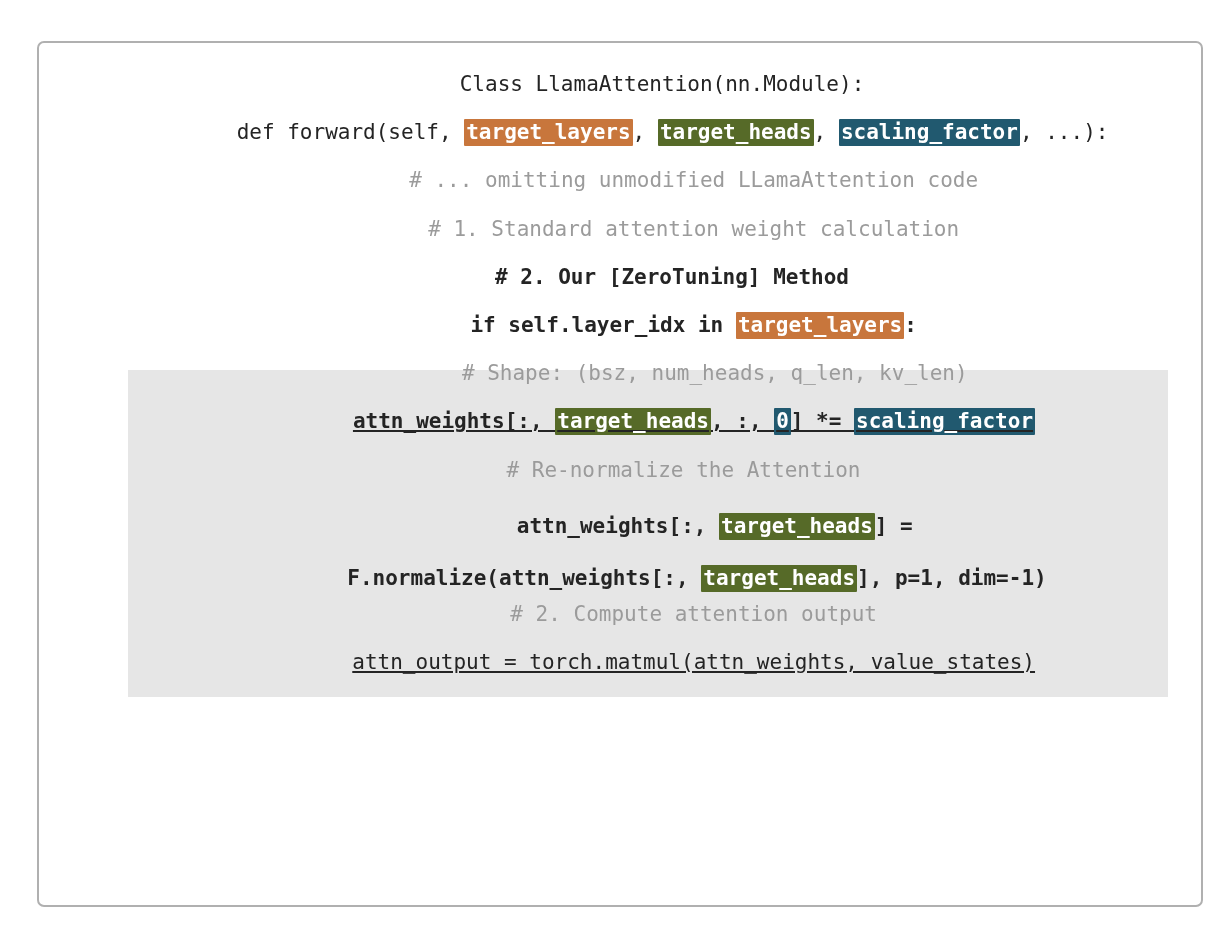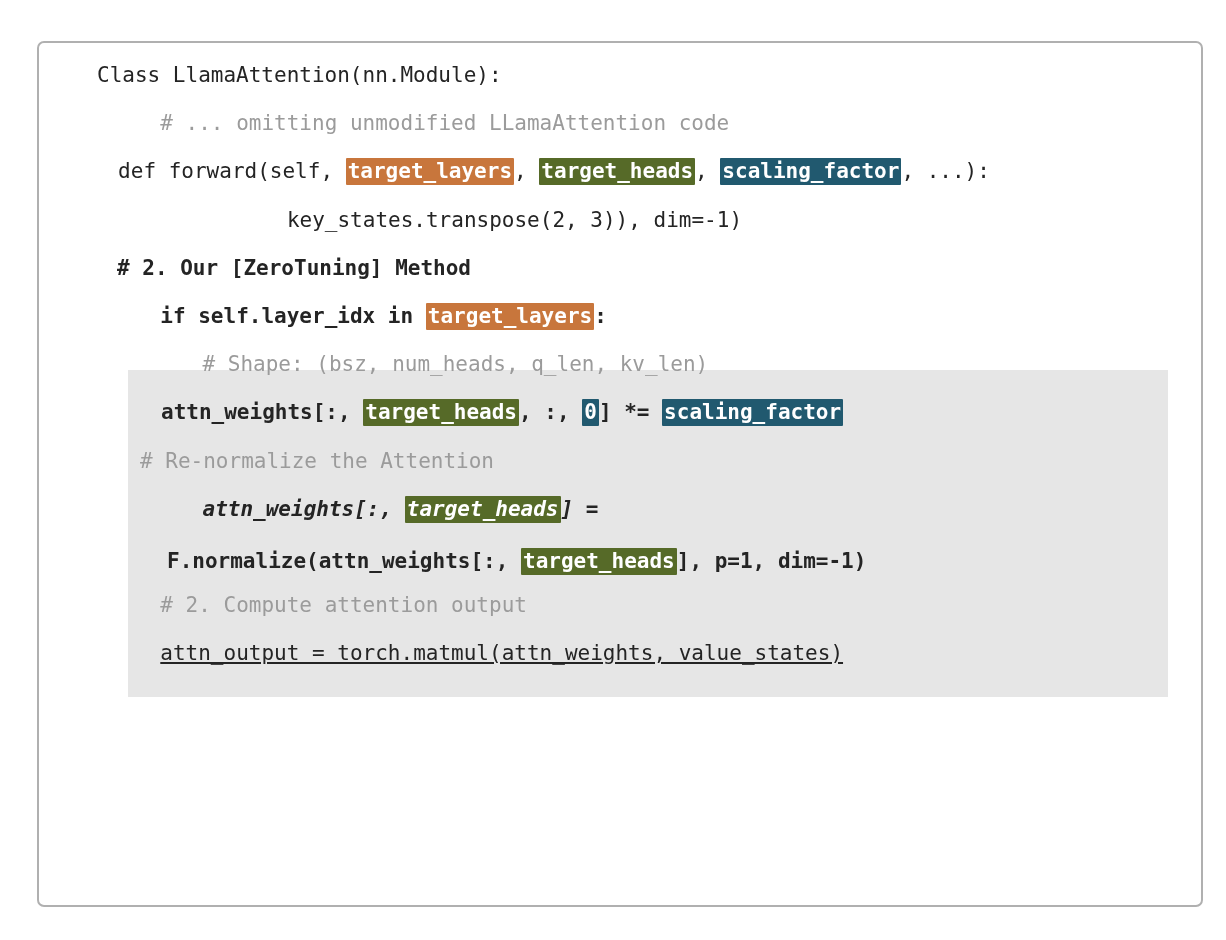--- a/index.html
+++ b/index.html
@@ -37,21 +37,22 @@
     height: 327px;       
     background: #e6e6e6;
   }
 
   #code-listing {
     position: absolute;
     left: 0;
     top: 0;
     width: 100%;
     padding: 0;
-    margin: 8px;
+    margin: 17px;
+    text-align: center;
   }
 
   .code-line {
     position: relative;
     height: 48.2px;
     line-height: 48.2px;
     font-size: 21px;
     white-space: pre;
     letter-spacing: 0px;
     color: #242424;
@@ -78,26 +79,26 @@
   .hl-green  { background: #566a28; }
   .hl-teal   { background: #21596f; }
 </style>
 </head>
 <body>
 
 <div id="figure-frame">
   <div id="highlight-band"></div>
   <div id="code-listing">
       <div class="code-line" style="top: 0px; padding-left: 50px;"><span class="seg tok-code">Class LlamaAttention(nn.Module):</span></div>
+      <div class="code-line" style="top: 0px; padding-left: 71.1px;"><span class="seg tok-code">def forward(self, </span><span class="seg hl hl-orange">target_layers</span><span class="seg tok-code">, </span><span class="seg hl hl-green">target_heads</span><span class="seg tok-code">, </span><span class="seg hl hl-teal">scaling_factor</span><span class="seg tok-code">, ...):</span></div>
       <div class="code-line" style="top: 0px; padding-left: 113.3px;"><span class="seg tok-comment"># ... omitting unmodified LLamaAttention code</span></div>
-      <div class="code-line" style="top: 0px; padding-left: 71.1px;"><span class="seg tok-code">def forward(self, </span><span class="seg hl hl-orange">target_layers</span><span class="seg tok-code">, </span><span class="seg hl hl-green">target_heads</span><span class="seg tok-code">, </span><span class="seg hl hl-teal">scaling_factor</span><span class="seg tok-code">, ...):</span></div>
-      <div class="code-line" style="top: 0px; padding-left: 239.9px;"><span class="seg tok-code">key_states.transpose(2, 3)), dim=-1)</span></div>
+      <div class="code-line" style="top: 0px; padding-left: 113.3px;"><span class="seg tok-comment"># 1. Standard attention weight calculation</span></div>
       <div class="code-line" style="top: 0px; padding-left: 70px; font-weight: bold;"><span class="seg tok-code bold"># 2. Our [ZeroTuning] Method</span></div>
       <div class="code-line" style="top: 0px; padding-left: 113.3px; font-weight: bold;"><span class="seg tok-code bold">if self.layer_idx in </span><span class="seg hl hl-orange">target_layers</span><span class="seg tok-code bold">:</span></div>
       <div class="code-line" style="top: 0px; padding-left: 155.5px;"><span class="seg tok-comment"># Shape: (bsz, num_heads, q_len, kv_len)</span></div>
-      <div class="code-line" style="top: 0px; padding-left: 114px; font-weight: bold;"><span class="seg tok-code bold">attn_weights[:, </span><span class="seg hl hl-green">target_heads</span><span class="seg tok-code bold">, :, </span><span class="seg hl hl-teal">0</span><span class="seg tok-code bold">] *= </span><span class="seg hl hl-teal">scaling_factor</span></div>
+      <div class="code-line" style="top: 0px; padding-left: 114px; font-weight: bold; text-decoration: underline;"><span class="seg tok-code bold">attn_weights[:, </span><span class="seg hl hl-green">target_heads</span><span class="seg tok-code bold">, :, </span><span class="seg hl hl-teal">0</span><span class="seg tok-code bold">] *= </span><span class="seg hl hl-teal">scaling_factor</span></div>
       <div class="code-line" style="top: 0px; padding-left: 93px;"><span class="seg tok-comment"># Re-normalize the Attention</span></div>
-      <div class="code-line" style="top: 0px; padding-left: 155.5px; font-weight: bold; font-style: italic;"><span class="seg tok-code bold">attn_weights[:, </span><span class="seg hl hl-green">target_heads</span><span class="seg tok-code bold">] =</span></div>
-      <div class="code-line" style="top: 4px; padding-left: 120px; font-weight: bold;"><span class="seg tok-code bold">F.normalize(attn_weights[:, </span><span class="seg hl hl-green">target_heads</span><span class="seg tok-code bold">], p=1, dim=-1)</span></div>
+      <div class="code-line" style="top: 8px; padding-left: 155.5px; font-weight: bold;"><span class="seg tok-code bold">attn_weights[:, </span><span class="seg hl hl-green">target_heads</span><span class="seg tok-code bold">] =</span></div>
+      <div class="code-line" style="top: 12px; padding-left: 120px; font-weight: bold;"><span class="seg tok-code bold">F.normalize(attn_weights[:, </span><span class="seg hl hl-green">target_heads</span><span class="seg tok-code bold">], p=1, dim=-1)</span></div>
       <div class="code-line" style="top: 0px; padding-left: 113.3px;"><span class="seg tok-comment"># 2. Compute attention output</span></div>
       <div class="code-line" style="top: 0px; padding-left: 113.3px; text-decoration: underline;"><span class="seg tok-code">attn_output = torch.matmul(attn_weights, value_states)</span></div>
     </div>
 </div>
 
 </body></html>

